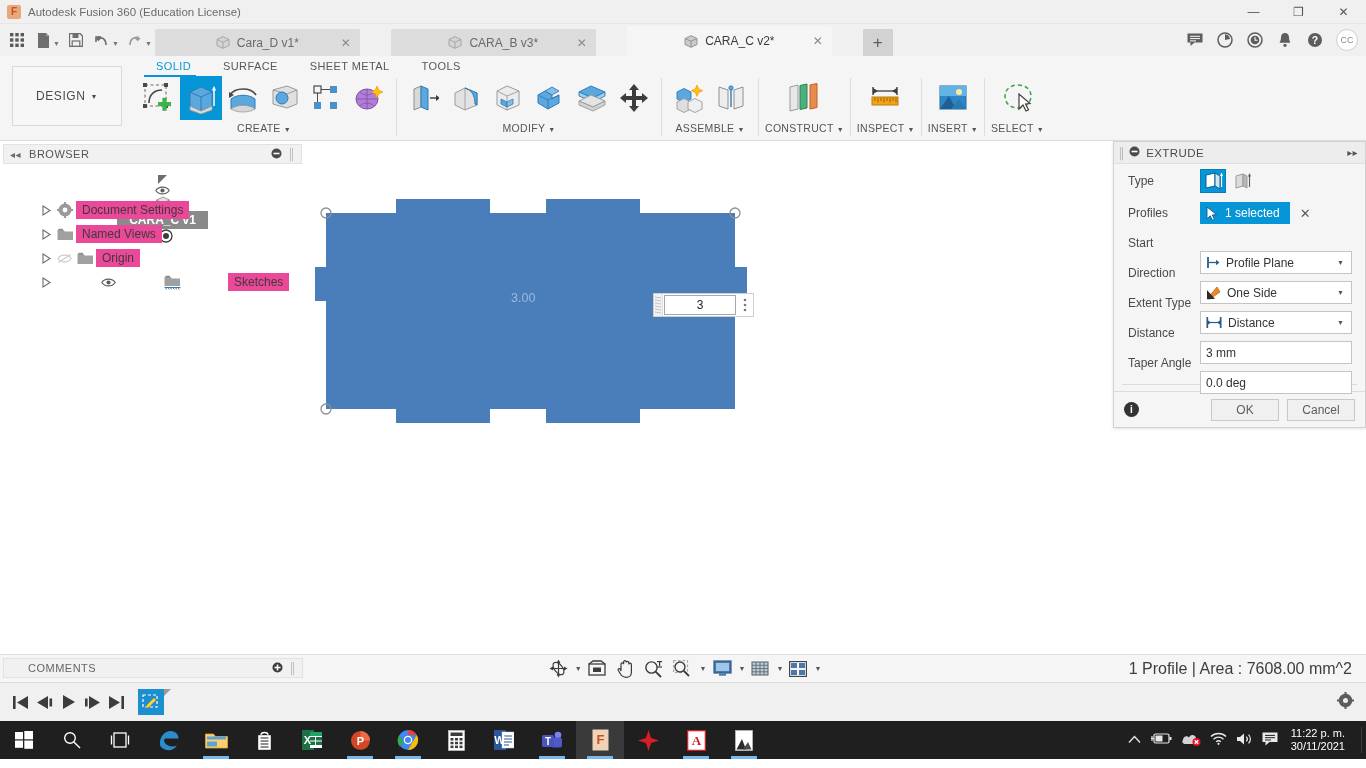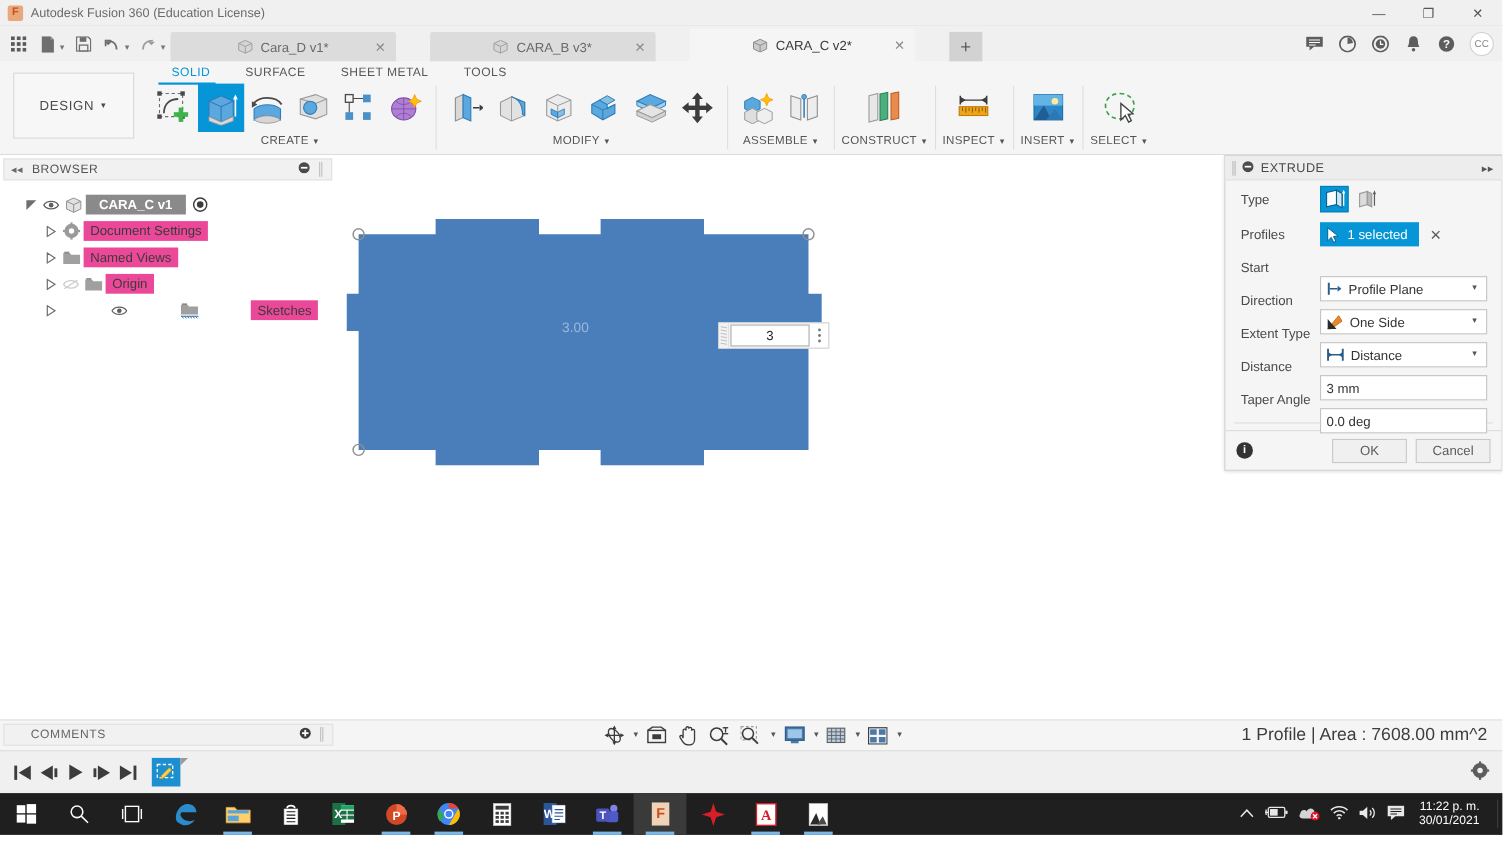--- a/index.html
+++ b/index.html
@@ -588,21 +588,21 @@
           <svg width="11" height="11" viewBox="0 0 11 11">
               <circle cx="5.5" cy="5.5" r="5" fill="#4a4a4a"></circle>
               <rect x="2.5" y="4.7" width="6" height="1.6" fill="#fff"></rect>
             </svg>
         </span>
         <span style="color:#b4b4b4;font-size:11px;">║</span>
       </span>
     </div>
 
     <div class="tree">
-      <div class="trow root" style="padding-left:20px;">
+      <div class="trow root" style="padding-left:20px;flex-direction:column;">
         <span class="tri">
           <svg width="11" height="11" viewBox="0 0 11 11">
               <path d="M1 1 L10 1 L1 10 Z" fill="#6e6e6e"></path>
             </svg>
         </span>
         <span class="eye">
           <svg width="15" height="11" viewBox="0 0 15 11">
               <path d="M0.8 5.5 C3.5 1 11.5 1 14.2 5.5 C11.5 10 3.5 10 0.8 5.5Z" fill="none" stroke="#5d5d5d" stroke-width="1.1"></path>
               <circle cx="7.5" cy="5.5" r="2.1" fill="#5d5d5d"></circle>
             </svg>
@@ -1212,17 +1212,17 @@
     <span>
       <svg width="16" height="14" viewBox="0 0 16 14">
           <path d="M0.5 0.5h15v9.5h-8l-4 3.4V10h-3z" fill="#e8e8e8"></path>
           <g stroke="#1f1f1f" stroke-width="1">
             <path d="M3 3.4h10M3 5.7h10M3 8h6"></path>
           </g>
         </svg>
     </span>
     <span id="clock">
       <div>11:22 p. m.</div>
-      <div>30/01/2021</div>
+      <div>30/11/2021</div>
     </span>
     <span id="trayline"></span>
   </div>
 </div>
 
 </body></html>

